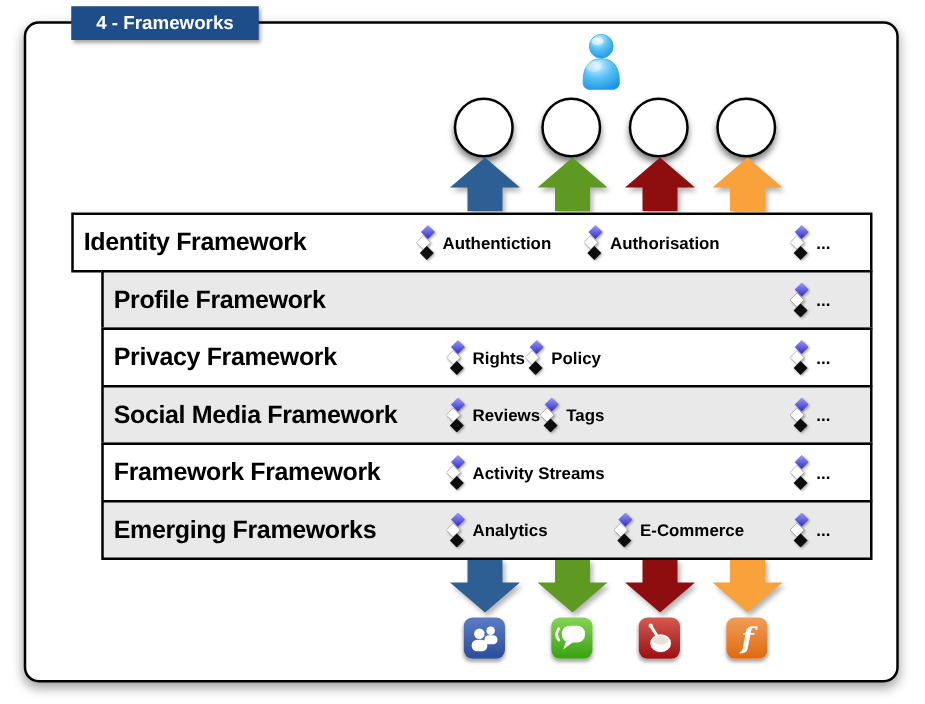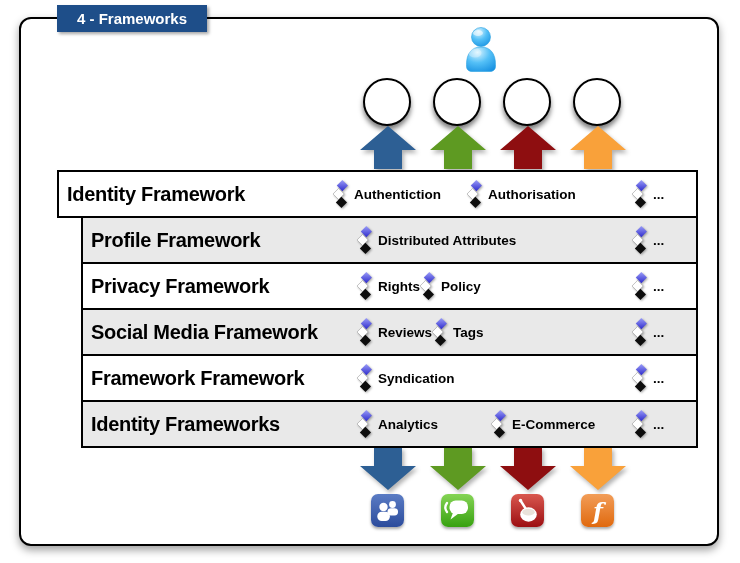--- a/index.html
+++ b/index.html
@@ -149,26 +149,20 @@
               <use href="#sym-tag"></use>
             </svg>
           <span>...</span>
         </div>
       </div>
     </div>
 
     <div class="frow alt">
       <div class="fname">Profile Framework</div>
       <div class="ftags">
-        <div class="tag">
-          <svg>
-              <use href="#sym-tag"></use>
-            </svg>
-          <span>Distributed Attributes</span>
-        </div>
         <div class="tag dots">
           <svg>
               <use href="#sym-tag"></use>
             </svg>
           <span>...</span>
         </div>
       </div>
     </div>
 
     <div class="frow">
@@ -215,37 +209,37 @@
               <use href="#sym-tag"></use>
             </svg>
           <span>...</span>
         </div>
       </div>
     </div>
 
     <div class="frow">
       <div class="fname">Framework Framework</div>
       <div class="ftags">
-        <div class="tag">
-          <svg>
-              <use href="#sym-tag"></use>
-            </svg>
-          <span>Syndication</span>
+        <div class="tag slot-a wide">
+          <svg>
+              <use href="#sym-tag"></use>
+            </svg>
+          <span>Activity Streams</span>
         </div>
         <div class="tag dots">
           <svg>
               <use href="#sym-tag"></use>
             </svg>
           <span>...</span>
         </div>
       </div>
     </div>
 
     <div class="frow alt">
-      <div class="fname">Identity Frameworks</div>
+      <div class="fname">Emerging Frameworks</div>
       <div class="ftags">
         <div class="tag slot-a">
           <svg>
               <use href="#sym-tag"></use>
             </svg>
           <span>Analytics</span>
         </div>
         <div class="tag">
           <svg>
               <use href="#sym-tag"></use>

